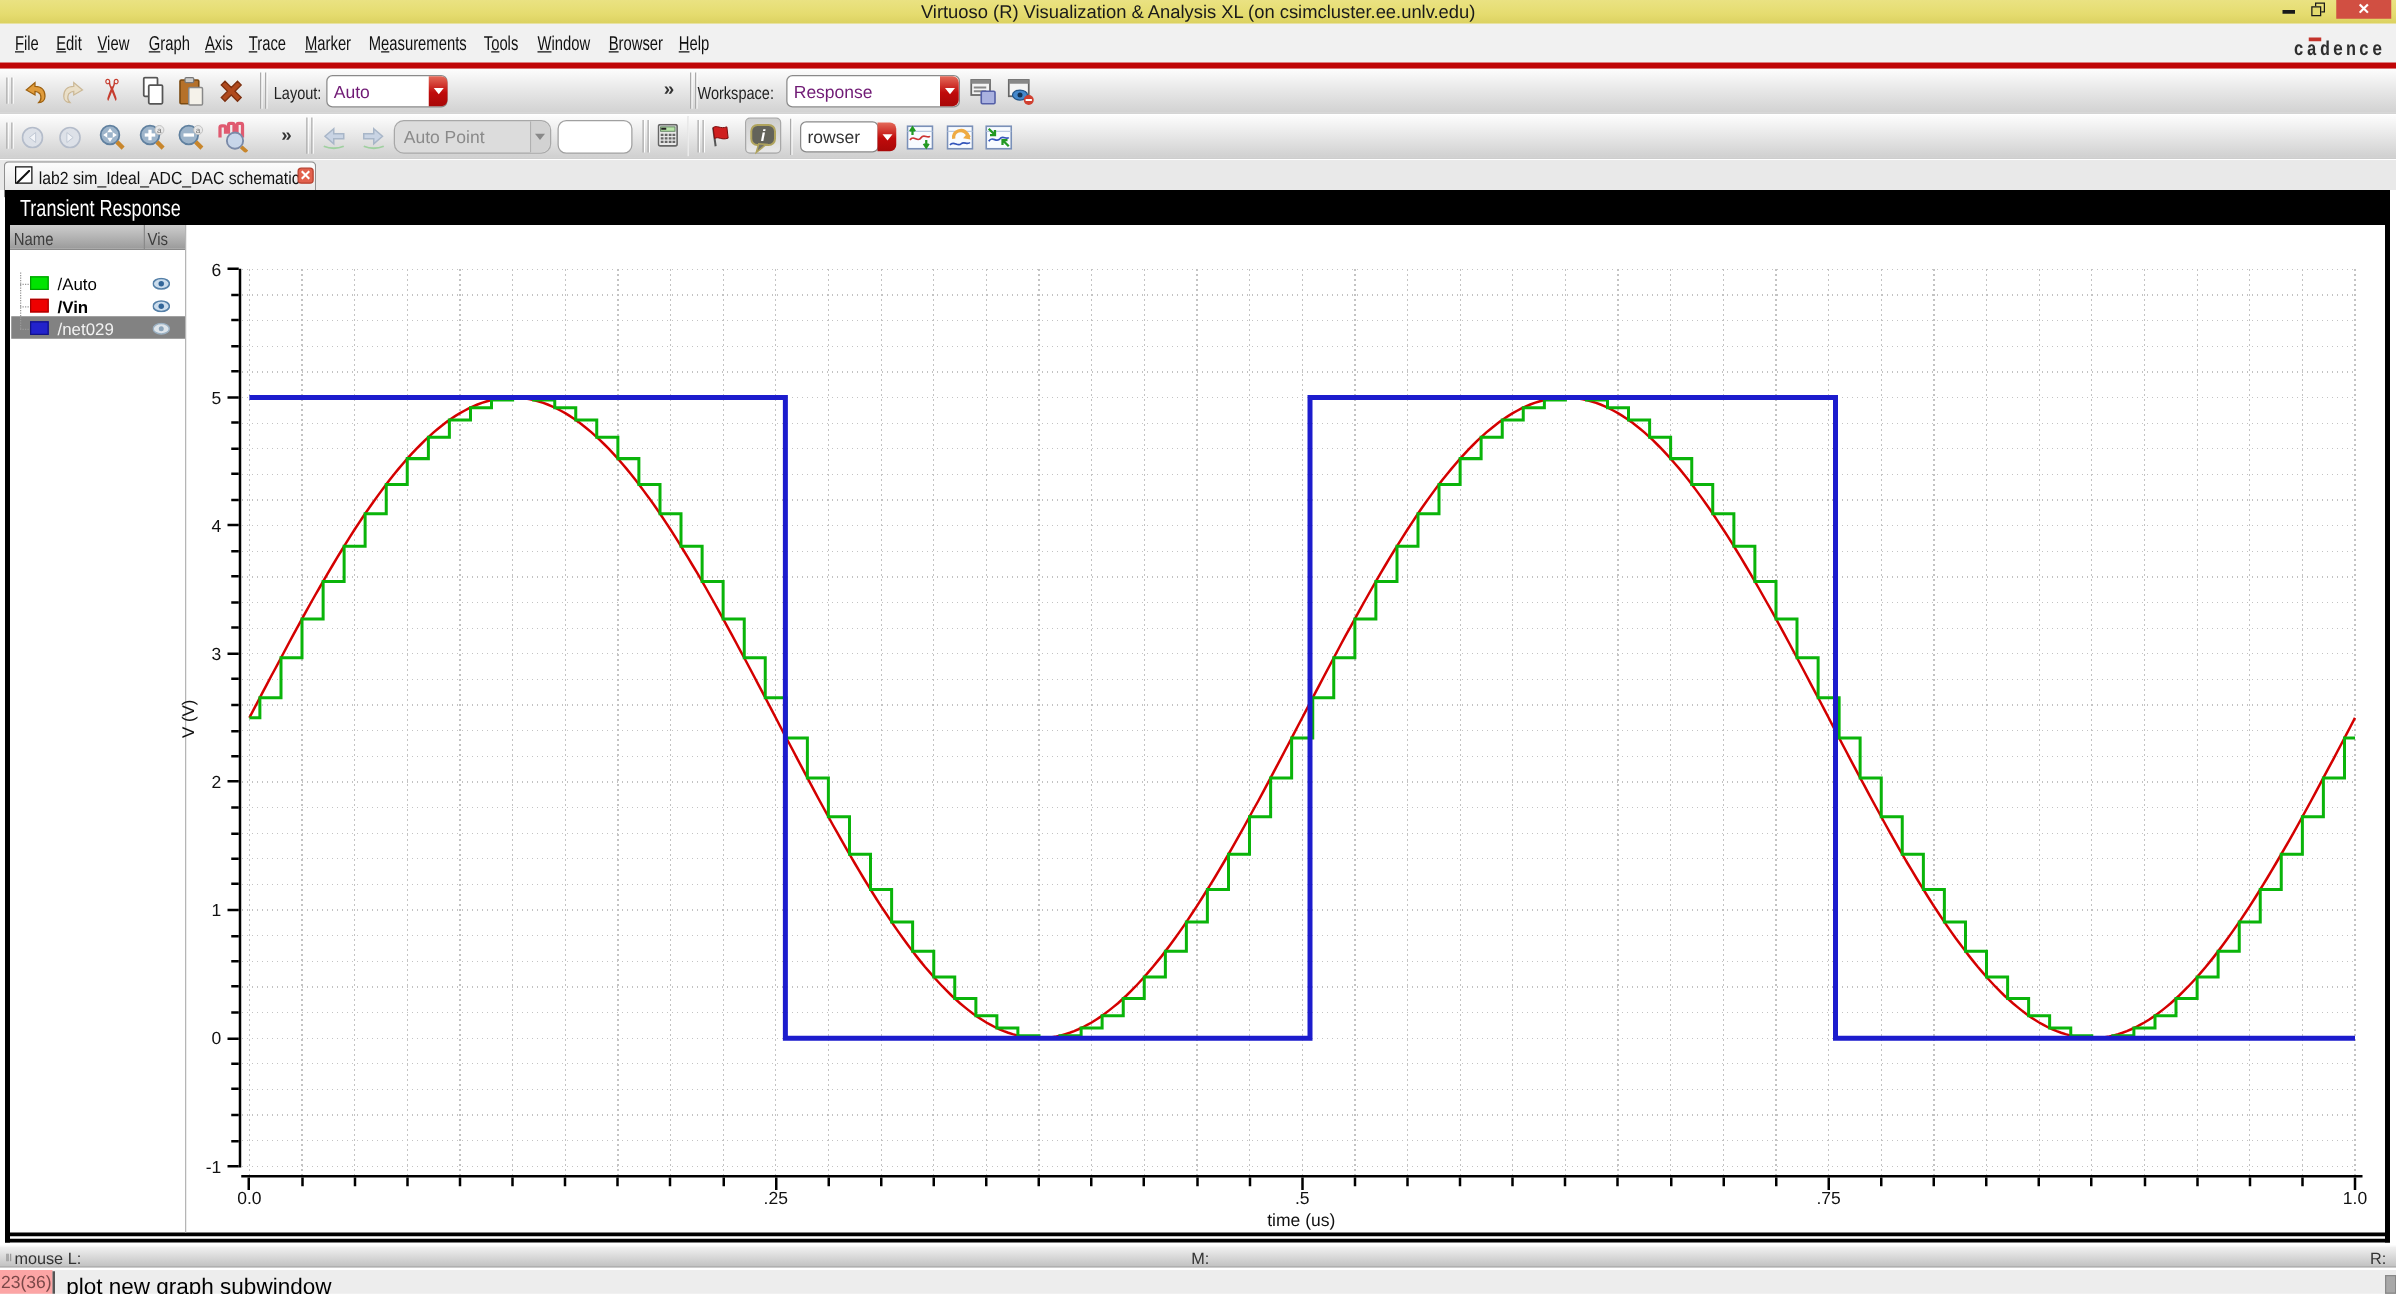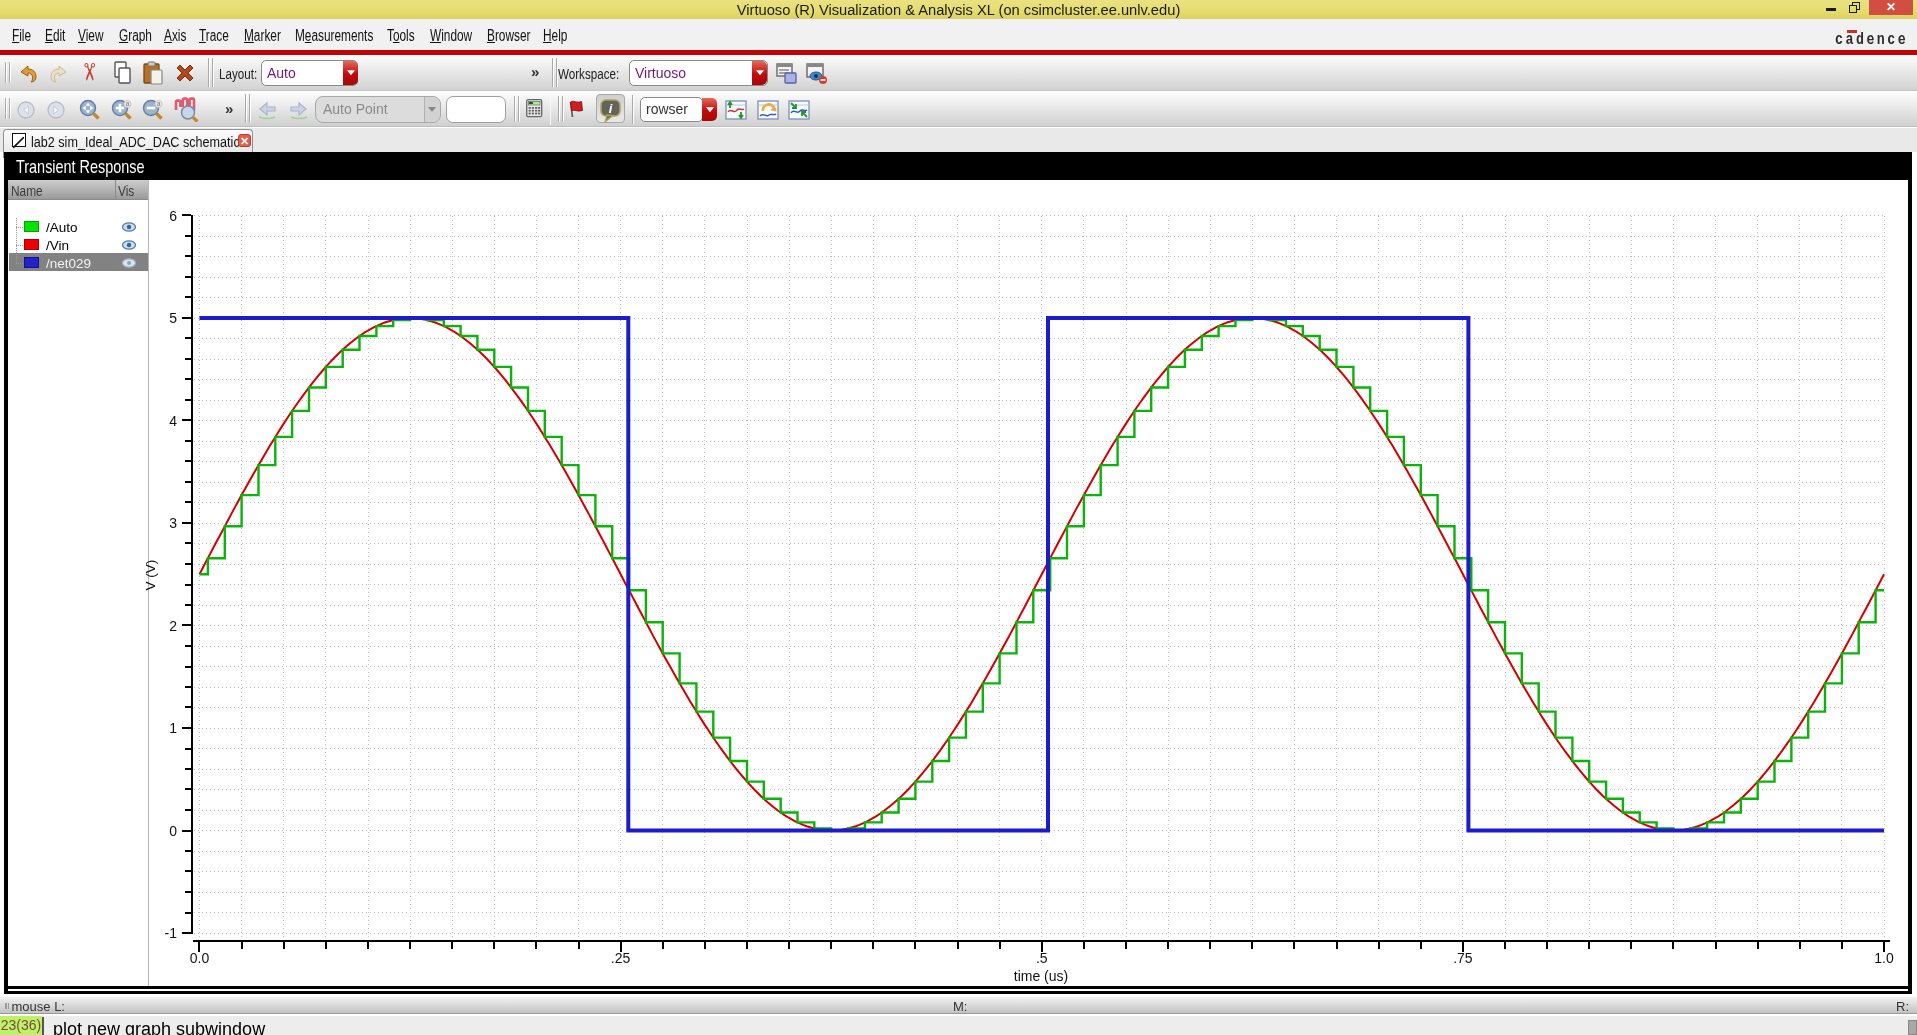--- a/index.html
+++ b/index.html
@@ -42,21 +42,21 @@
 .lh { top:2.5px; font-size:14px; color:#3c3c3c; transform:scaleX(0.85); transform-origin:0 0;}
 #visdiv { left:107px; top:0px; width:1px; height:20px; background:#8a8a8a; }
 #legdivider { left:148px; top:180px; width:1px; height:806px; background:#b5b5b5; }
 #selband { left:9px; top:253px; width:139px; height:18px; background:#828282; }
 .swatch { width:15px; height:11px; }
 .leglab { font-size:13.5px; color:#000; }
 #mousebar { left:0; top:996px; width:1917px; height:18px;
   background:linear-gradient(#f2f2f2,#d8d8d8 55%,#c2c2c2); border-top:1px solid #fbfbfb; border-bottom:1px solid #9a9a9a;}
 .mb { top:2px; font-size:13px; color:#333; }
 #statusbar { left:0; top:1016px; width:1917px; height:19px; background:#ededed; }
-#badge { left:0; top:0; width:42px; height:19px; background:#bef264; color:#7a4848;
+#badge { left:0; top:0; width:42px; height:19px; background:#fca5a5; color:#7a4848;
   font-size:14px; text-align:center; line-height:19px; }
 #statusdiv { left:42px; top:1px; width:2px; height:18px; background:#555; }
 #statustext { left:53px; top:2.5px; font-size:18px; color:#000000; }
 #grip2 { left:1908px; top:1020px; width:9px; height:15px; background:#a8a8a8; border:1px solid #888;}
 .chev { font-size:13px; font-weight:bold; color:#333; }
 .combo { border:1px solid #8a8a8a; border-radius:5px; background:#fff; }
 .combotext { font-size:14px; color:#701a75; }
 .dd { background:linear-gradient(#e46a5a,#c00b0b 55%,#a80808); border-radius:0 5px 5px 0; }
 .dd:before { content:""; position:absolute; left:50%; top:50%; transform:translate(-50%,-30%);
   border:4px solid transparent; border-top:5px solid #fff; }
@@ -112,21 +112,21 @@
 <div class="abs" style="left:212px;top:58px;width:2px;height:29px;border-left:1px solid #aaa;border-right:1px solid #fff;"></div>
 <div class="abs lbl" style="left:219px;top:66px;">Layout:</div>
 <div class="abs combo" style="left:261px;top:60px;width:97px;height:26px;"></div>
 <div class="abs combotext" style="left:267px;top:65px;">Auto</div>
 <div class="abs dd" style="left:343px;top:61px;width:15px;height:24px;"></div>
 <div class="abs chev" style="left:531px;top:63px;font-size:15px;">»</div>
 <div class="abs" style="left:552px;top:58px;width:2px;height:29px;border-left:1px solid #aaa;border-right:1px solid #fff;"></div>
 <div class="abs" style="left:556px;top:58px;width:2px;height:29px;border-left:1px solid #aaa;border-right:1px solid #fff;"></div>
 <div class="abs lbl" style="left:558px;top:66px;">Workspace:</div>
 <div class="abs combo" style="left:629px;top:60px;width:139px;height:26px;"></div>
-<div class="abs combotext" style="left:635px;top:65px;">Virtuoso</div>
+<div class="abs combotext" style="left:635px;top:65px;">Response</div>
 <div class="abs dd" style="left:752px;top:61px;width:15px;height:24px;"></div>
 <svg class="abs" style="left:776px;top:63px;" width="21" height="21" viewBox="0 0 21 21">
     <rect x="1" y="1" width="15" height="12" fill="#f4f4f4" stroke="#666" stroke-width="1.4"></rect>
     <rect x="1" y="1" width="15" height="3" fill="#888"></rect>
     <line x1="3" y1="7" x2="13" y2="7" stroke="#888" stroke-width="1.5"></line>
     <line x1="3" y1="10" x2="13" y2="10" stroke="#888" stroke-width="1.5"></line>
     <rect x="9" y="10" width="11" height="10" fill="#aab2e0" stroke="#5560a8" stroke-width="1.3" rx="1"></rect>
   </svg>
 <svg class="abs" style="left:806px;top:63px;" width="23" height="21" viewBox="0 0 23 21">
     <rect x="1" y="1" width="16" height="13" fill="#f4f4f4" stroke="#666" stroke-width="1.4"></rect>
@@ -268,21 +268,21 @@
 <div class="abs" id="legdivider"></div>
 <div class="abs" id="selband"></div>
 <div class="abs" style="left:16px;top:218px;width:1px;height:45px;border-left:1px dotted #999;"></div>
 <div class="abs" style="left:16px;top:226.5px;width:7px;height:1px;border-top:1px dotted #999;"></div>
 <div class="abs" style="left:16px;top:244.5px;width:7px;height:1px;border-top:1px dotted #999;"></div>
 <div class="abs" style="left:16px;top:262.5px;width:7px;height:1px;border-top:1px dotted #999;"></div>
 <div class="abs swatch" style="left:24px;top:221px;background:#00e400;border:1px solid #00a000;"></div>
 <div class="abs swatch" style="left:24px;top:239px;background:#ee0000;border:1px solid #aa0000;"></div>
 <div class="abs swatch" style="left:24px;top:257px;background:#2222cc;border:1px solid #111188;"></div>
 <div class="abs leglab" style="left:46px;top:220px;">/Auto</div>
-<div class="abs leglab" style="left:46px;top:238px;">/Vin</div>
+<div class="abs leglab" style="left:46px;top:238px;font-weight:bold;">/Vin</div>
 <div class="abs leglab" style="left:46px;top:256px;color:#f2f2f2;">/net029</div>
 <svg class="abs" style="left:122px;top:222px;" width="14" height="10" viewBox="0 0 14 10">
     <ellipse cx="7" cy="5" rx="6.5" ry="4.2" fill="#ccdded" stroke="#5580a8" stroke-width="1.3"></ellipse>
     <circle cx="7" cy="5" r="2.2" fill="#336699"></circle>
   </svg>
 <svg class="abs" style="left:122px;top:240px;" width="14" height="10" viewBox="0 0 14 10">
     <ellipse cx="7" cy="5" rx="6.5" ry="4.2" fill="#ccdded" stroke="#5580a8" stroke-width="1.3"></ellipse>
     <circle cx="7" cy="5" r="2.2" fill="#336699"></circle>
   </svg>
 <svg class="abs" style="left:122px;top:258px;" width="14" height="10" viewBox="0 0 14 10">

